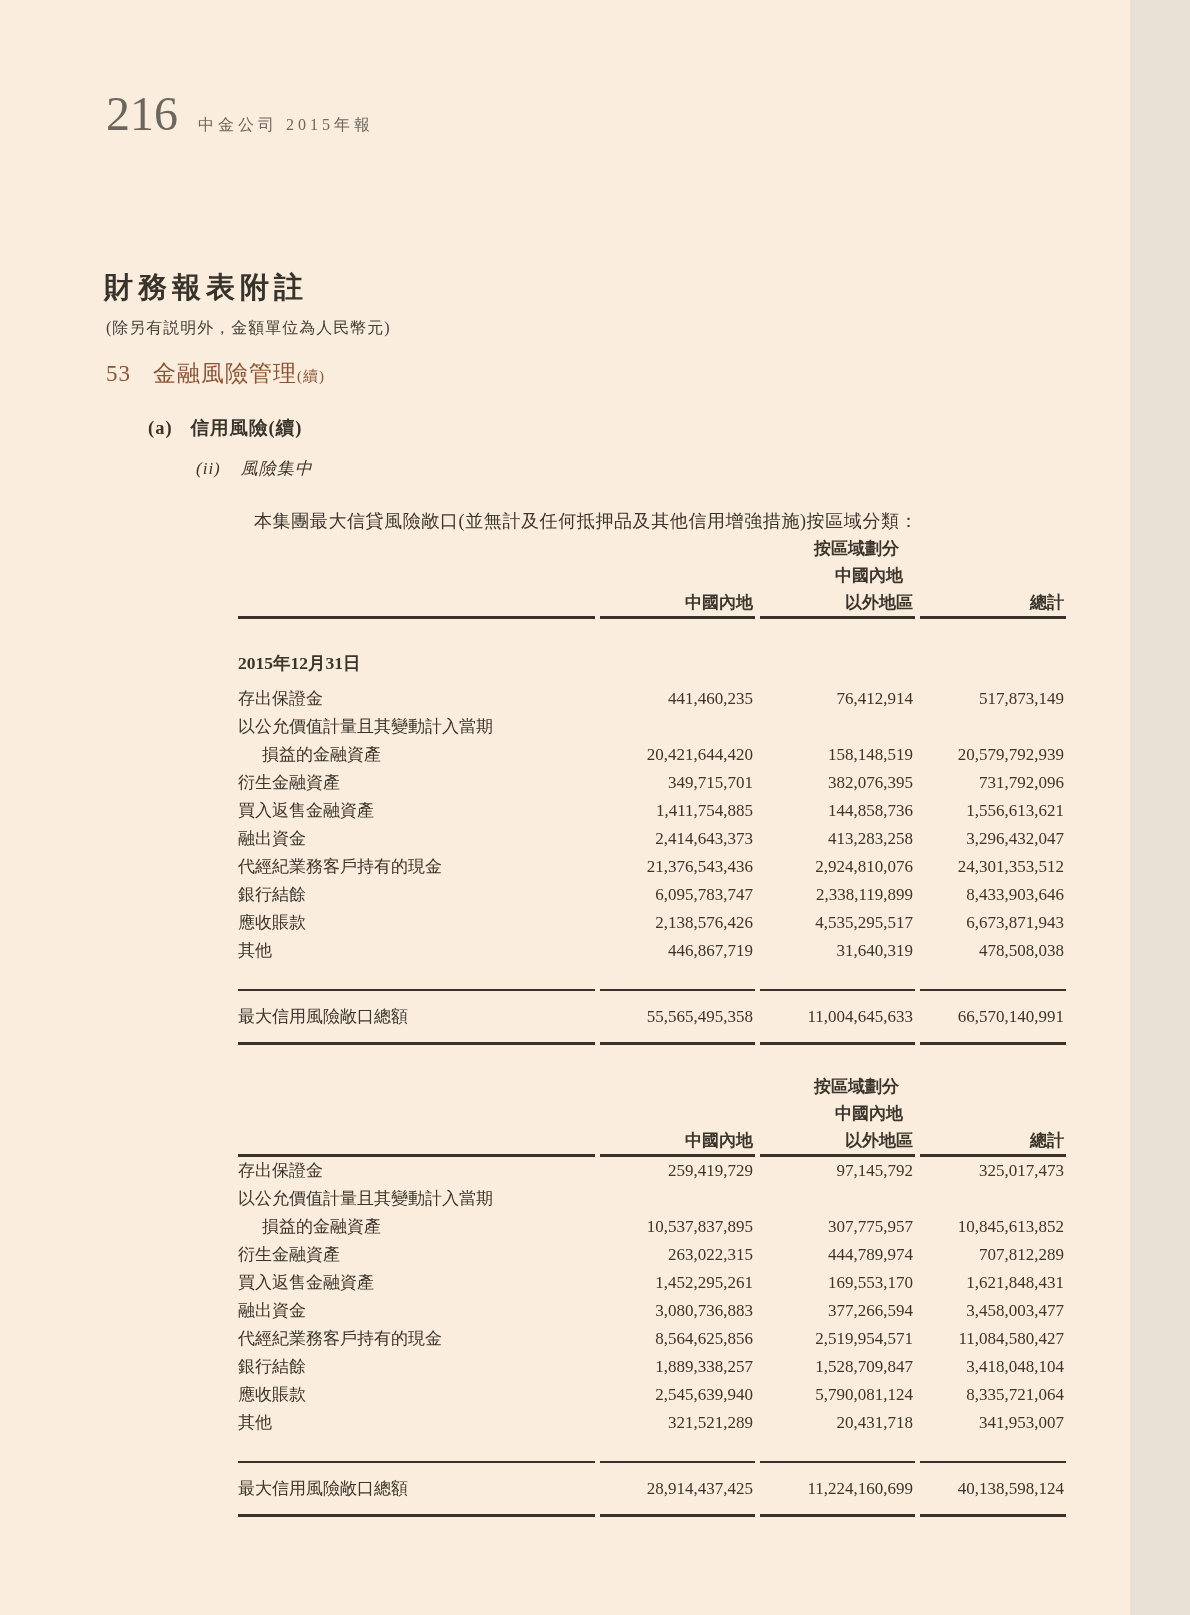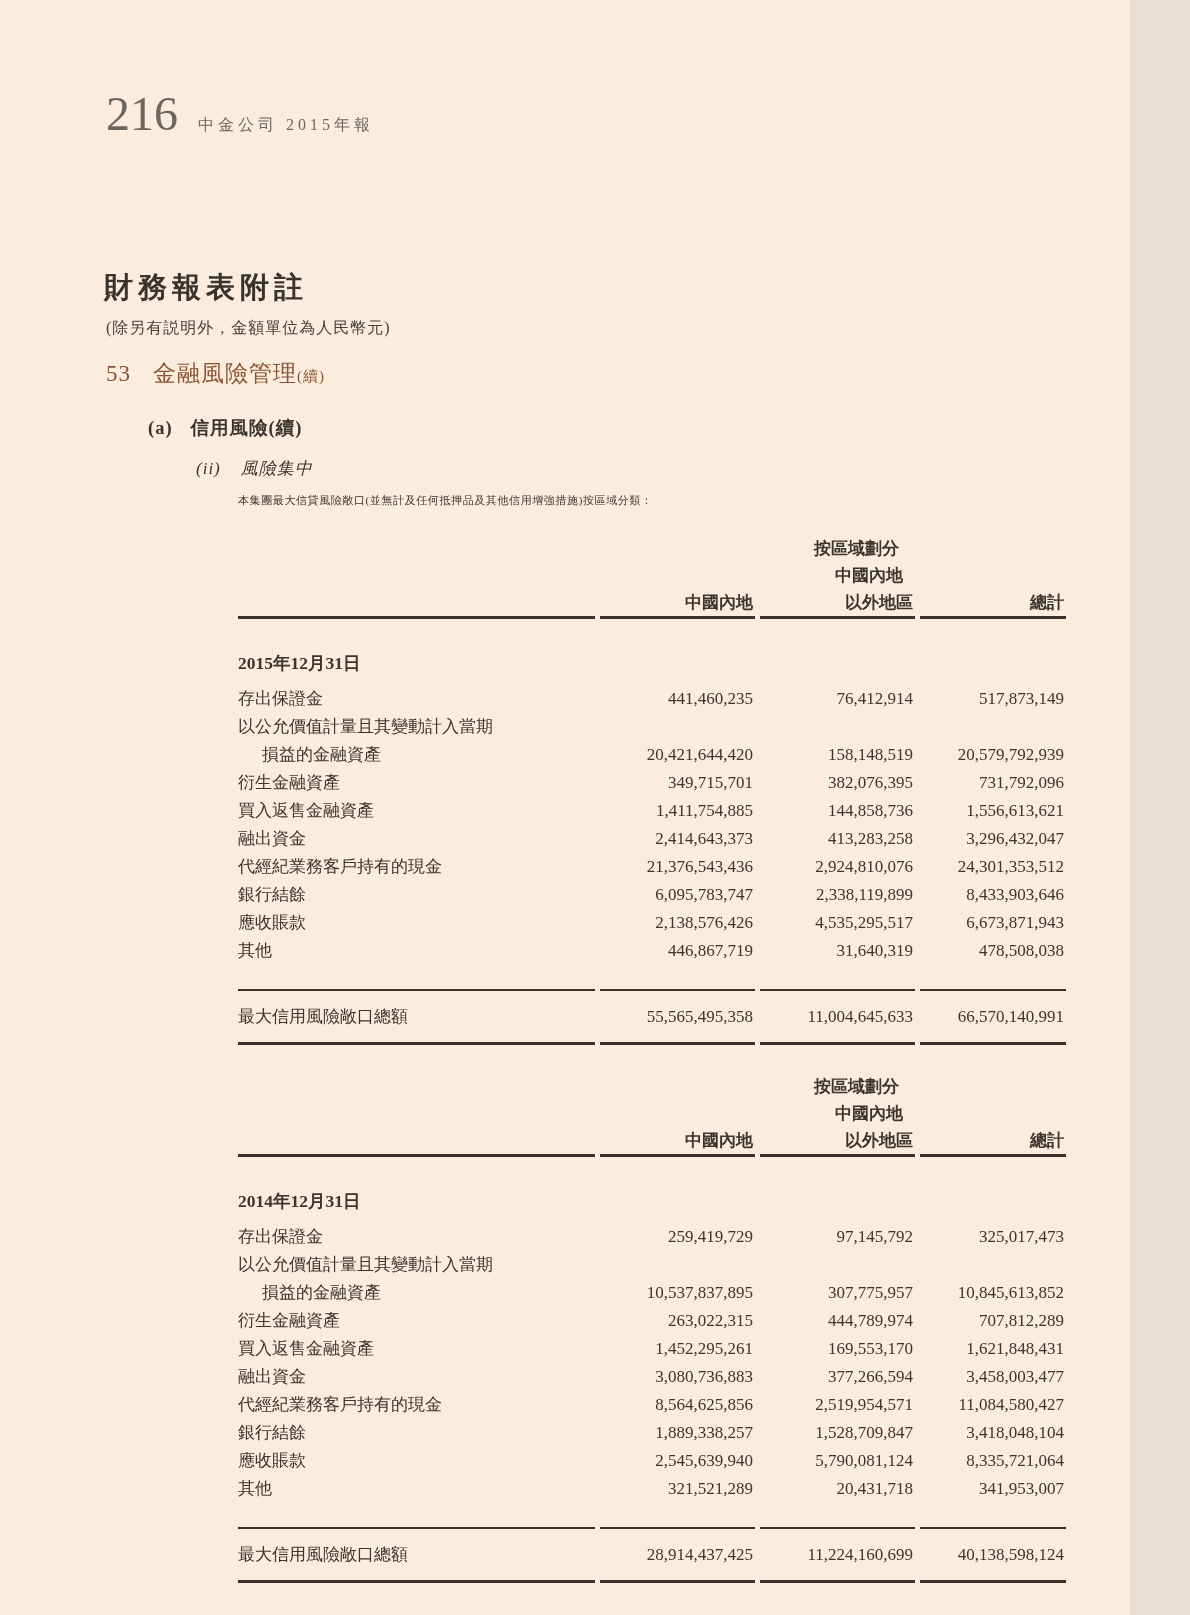--- a/index.html
+++ b/index.html
@@ -72,22 +72,22 @@
     top: 457px;
     font-size: 17px;
     font-style: italic;
     letter-spacing: 1px;
   }
   .sub-ii .sub-label { margin-right: 20px; }
   .intro {
     position: absolute;
     left: 238px;
     top: 493px;
-    margin: 0;
-    font-size: 11px;
+    margin: 16px;
+    font-size: 18px;
     letter-spacing: 0.6px;
     white-space: nowrap;
   }
 
   
   .table-block { position: absolute; left: 238px; top: 535px; }
   table.fin-table {
     border-collapse: separate;
     border-spacing: 5px 0;
     margin-left: -5px;
@@ -266,23 +266,20 @@
           </tr>
           <tr class="cols">
             <td class="lbl"></td>
             <td class="num">中國內地</td>
             <td class="num">以外地區</td>
             <td class="num">總計</td>
           </tr>
         </thead>
         <tbody>
           <tr>
-            <td class="date" colspan="4">2014年12月31日</td>
-          </tr>
-          <tr>
             <td class="lbl">存出保證金</td>
             <td class="num">259,419,729</td>
             <td class="num">97,145,792</td>
             <td class="num">325,017,473</td>
           </tr>
           <tr>
             <td class="lbl">以公允價值計量且其變動計入當期</td>
             <td class="num"></td>
             <td class="num"></td>
             <td class="num"></td>

